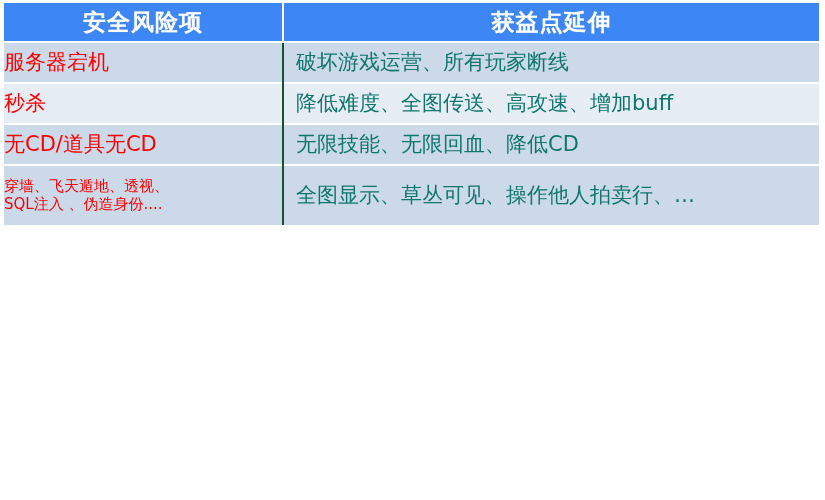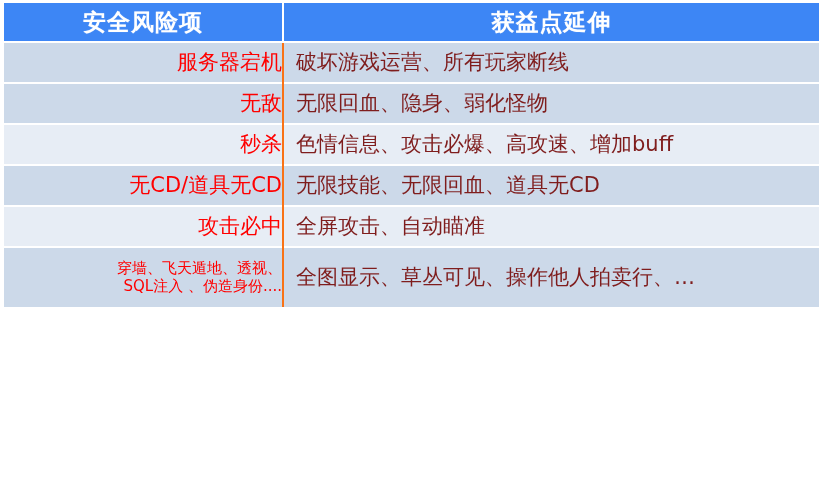--- a/index.html
+++ b/index.html
@@ -53,28 +53,28 @@
 
   tbody td {
     padding: 0;
     border-top: 2px solid #ffffff;
     vertical-align: middle;
   }
 
   td.risk-cell {
     color: #ff0000;
     font-size: 21px;
-    text-align: right;
-    border-right: 2px solid #f97316;
+    text-align: left;
+    border-right: 2px solid #14532d;
     line-height: 1.15;
     white-space: pre-line;
   }
 
   td.benefit-cell {
-    color: #7f1d1d;
+    color: #0f766e;
     font-size: 21px;
     text-align: left;
     padding-left: 12px;
     line-height: 1.15;
   }
 
   
   tbody tr.row-last { height: 60px; }
   tbody tr.row-last td.risk-cell { font-size: 15px; }
 </style>
@@ -91,35 +91,27 @@
       <tr>
         <th>安全风险项</th>
         <th class="last">获益点延伸</th>
       </tr>
     </thead>
     <tbody id="table-body">
         <tr class="row-dark">
           <td class="risk-cell">服务器宕机</td>
           <td class="benefit-cell">破坏游戏运营、所有玩家断线</td>
         </tr>
-        <tr class="row-dark">
-          <td class="risk-cell">无敌</td>
-          <td class="benefit-cell">无限回血、隐身、弱化怪物</td>
-        </tr>
         <tr class="row-light">
           <td class="risk-cell">秒杀</td>
-          <td class="benefit-cell">色情信息、攻击必爆、高攻速、增加buff</td>
+          <td class="benefit-cell">降低难度、全图传送、高攻速、增加buff</td>
         </tr>
         <tr class="row-dark">
           <td class="risk-cell">无CD/道具无CD</td>
-          <td class="benefit-cell">无限技能、无限回血、道具无CD</td>
-        </tr>
-        <tr class="row-light">
-          <td class="risk-cell">攻击必中</td>
-          <td class="benefit-cell">全屏攻击、自动瞄准</td>
+          <td class="benefit-cell">无限技能、无限回血、降低CD</td>
         </tr>
         <tr class="row-dark row-last">
           <td class="risk-cell">穿墙、飞天遁地、透视、
 SQL注入 、伪造身份....</td>
           <td class="benefit-cell">全图显示、草丛可见、操作他人拍卖行、…</td>
         </tr>
       </tbody>
   </table>
 </div>
 

